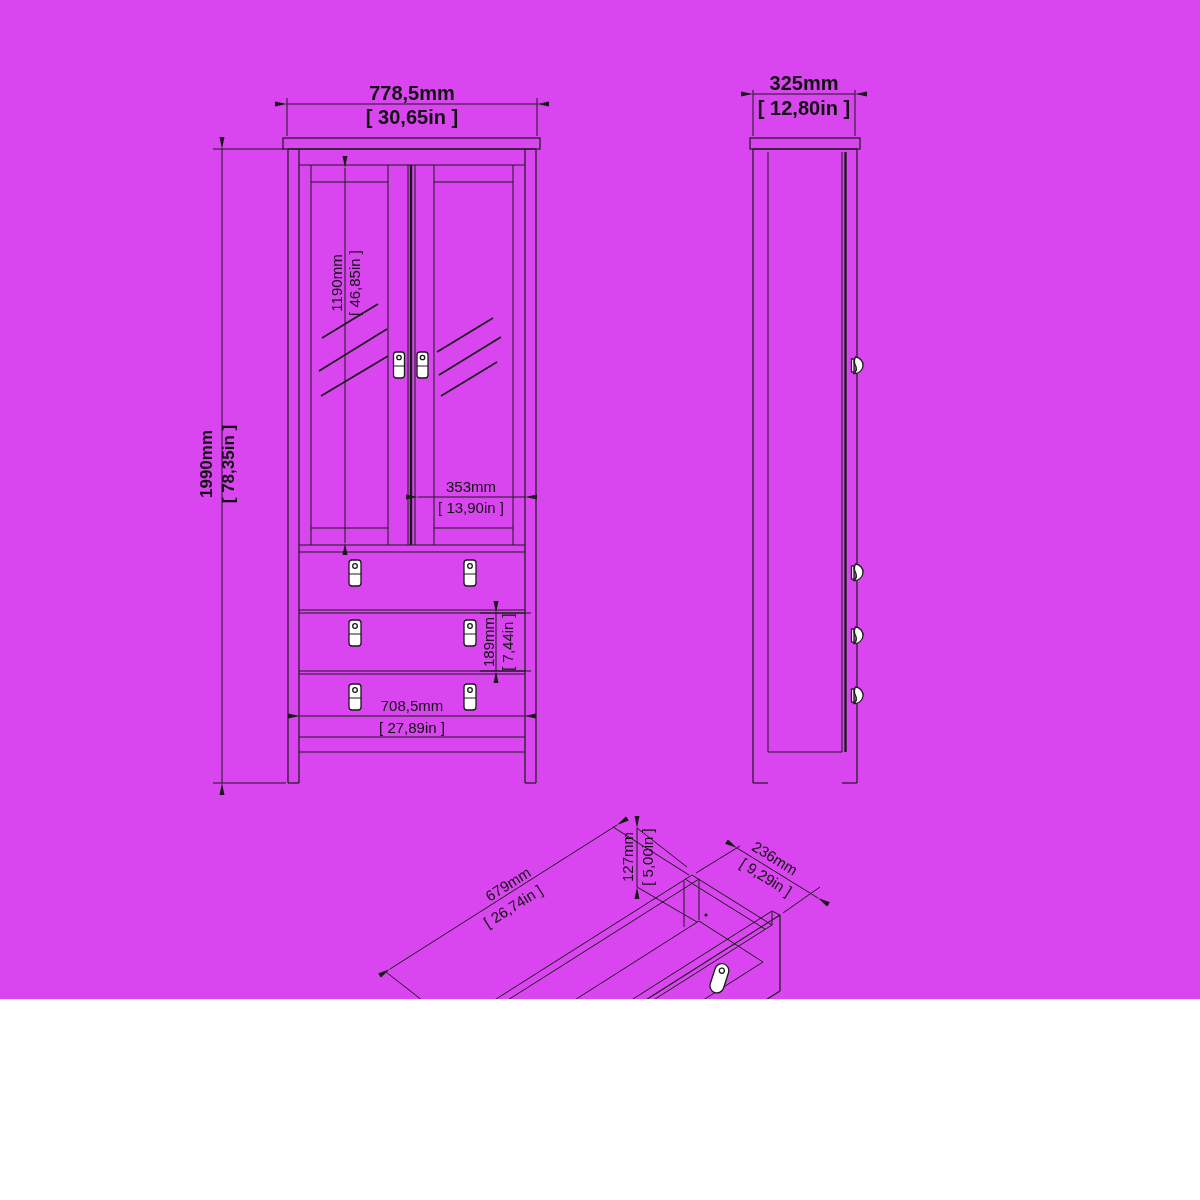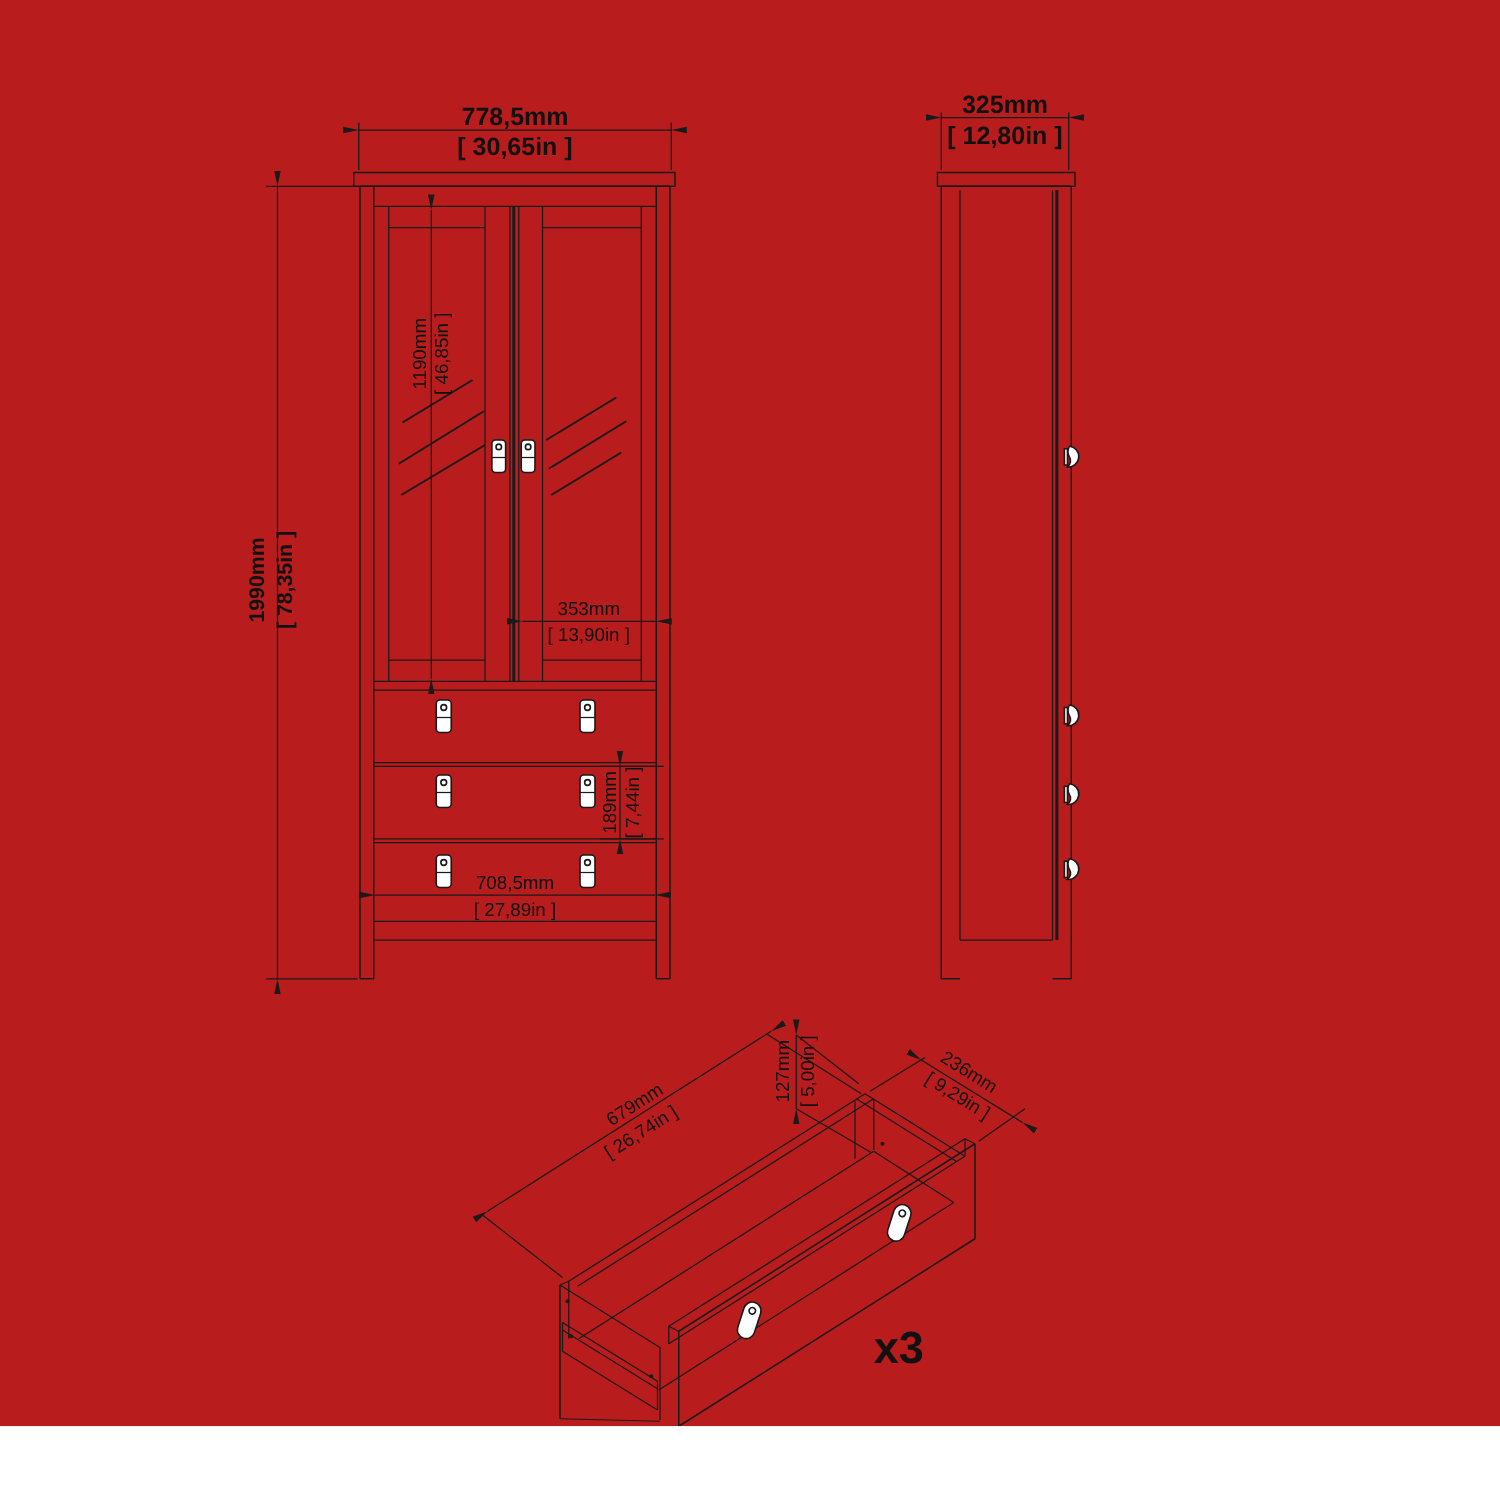--- a/index.html
+++ b/index.html
@@ -1,16 +1,16 @@
 <!DOCTYPE html>
 <html><head>
 <meta charset="utf-8">
 <style>
   html,body{margin:0;padding:0;background:#fff;}
-  .canvas{width:1200px;height:1141px;background:#b91c1c;position:relative;overflow:hidden;}
+  .canvas{width:1200px;height:999px;background:#d946ef;position:relative;overflow:hidden;}
   svg{display:block;}
   .ln{stroke:#1a1a1a;stroke-width:1.2;fill:none;}
   .thin{stroke-width:1;}
   .thk{stroke-width:2.4;}
   .glass{stroke:#1a1a1a;stroke-width:1.6;fill:none;}
   .dim{stroke:#1a1a1a;stroke-width:1;fill:none;}
   .hw{fill:#fff;stroke:#1a1a1a;stroke-width:1.3;}
   text{fill:#111;font-family:"Liberation Sans",sans-serif;}
   .big{font-size:20px;font-weight:700;}
   .mid{font-size:17px;font-weight:700;}

